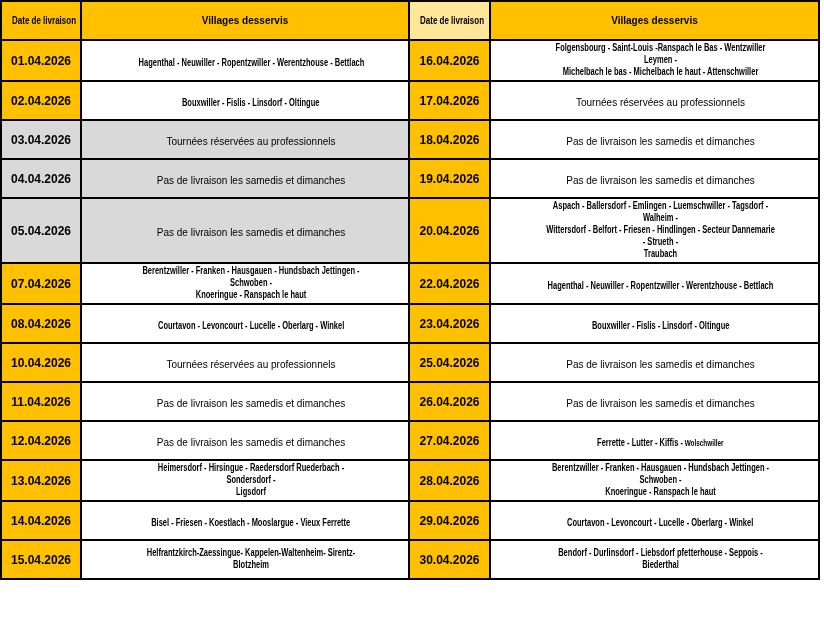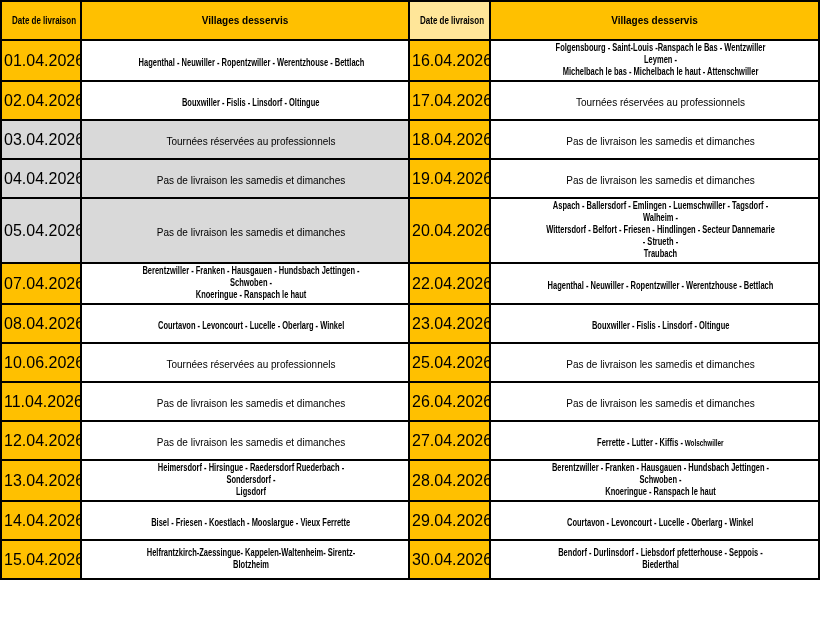--- a/index.html
+++ b/index.html
@@ -14,21 +14,21 @@
   .sched th, .sched td {
     border: 2px solid var(--line, #000000);
     text-align: center; vertical-align: middle;
     padding: 1px 2px; overflow: hidden;
   }
   .sched tr { height: 39px; }
   .sched thead tr { height: 39px; padding-left: 36px; }
   th { font-size: 10px; font-weight: bold; }
   .hdr-gold { background: var(--gold, #FFC000); }
   .hdr-pale { background: var(--pale, #FFE699); }
-  td.date { background: var(--gold, #FFC000); font-weight: normal; font-size: 16px; }
+  td.date { background: var(--gold, #FFC000); font-weight: bold; font-size: 12px; }
   td.vill { background: #ffffff; padding-left: 14px; }
   td.gray { background: var(--gray, #D9D9D9); margin-top: 12px; }
   .vtext {
     display: inline-block; white-space: pre-line; line-height: 12px; font-size: 10px;
   }
   .vtext.bold { font-weight: bold; transform: scaleX(0.75); transform-origin: 50% 50%; }
   .vtext.note { font-weight: normal; }
   .suffix-small { font-size: 8.5px; font-weight: bold; }
   .scalehdr { display: inline-block; white-space: nowrap; transform: scaleX(0.8); transform-origin: 50% 50%; }
 </style>
@@ -109,21 +109,21 @@
 
   <tr>
     <td class="date">08.04.2026</td>
     <td class="vill"><span class="vtext bold">Courtavon - Levoncourt - Lucelle - Oberlarg - Winkel</span></td>
     <td class="date">23.04.2026</td>
     <td class="vill"><span class="vtext bold">Bouxwiller - Fislis - Linsdorf - Oltingue</span></td>
   </tr>
 
 
   <tr>
-    <td class="date">10.06.2026</td>
+    <td class="date">10.04.2026</td>
     <td class="vill"><span class="vtext note">Tournées réservées au professionnels</span></td>
     <td class="date">25.04.2026</td>
     <td class="vill"><span class="vtext note">Pas de livraison les samedis et dimanches</span></td>
   </tr>
 
   <tr>
     <td class="date">11.04.2026</td>
     <td class="vill"><span class="vtext note">Pas de livraison les samedis et dimanches</span></td>
     <td class="date">26.04.2026</td>
     <td class="vill"><span class="vtext note">Pas de livraison les samedis et dimanches</span></td>

